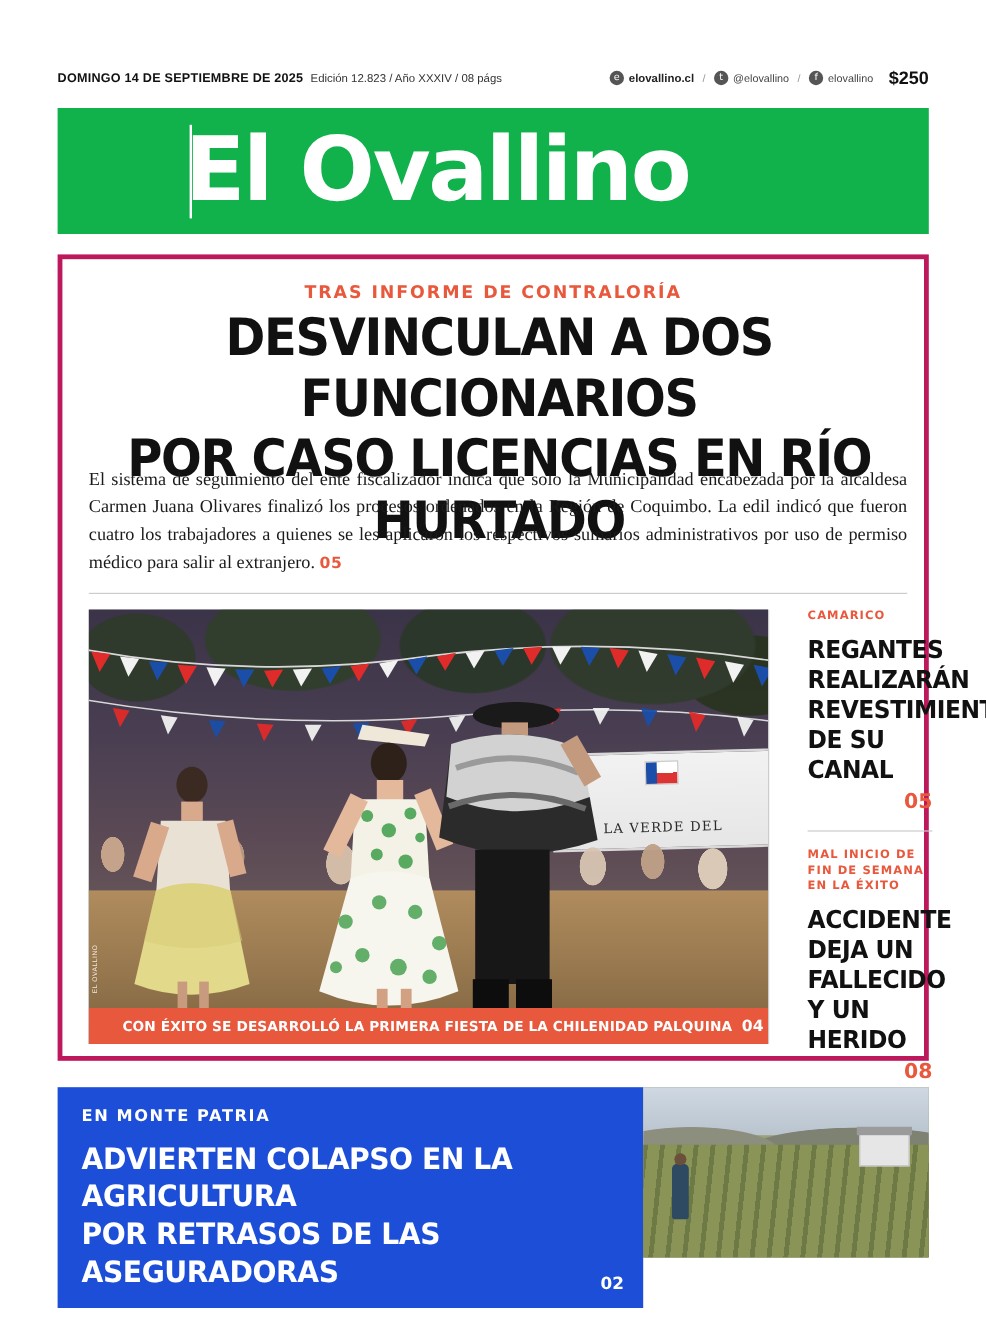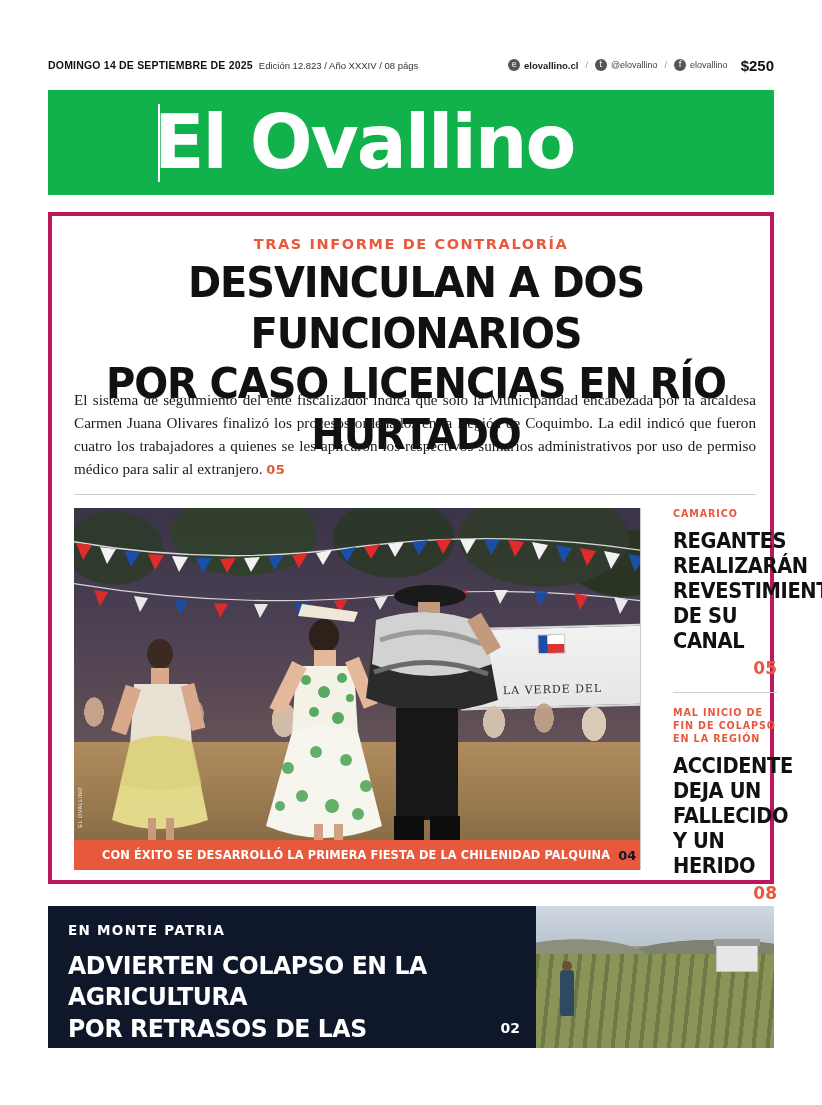--- a/index.html
+++ b/index.html
@@ -228,21 +228,21 @@
   }
   .photo-caption-text {
     color: #ffffff;
     font-family: "DejaVu Sans", sans-serif;
     font-weight: bold;
     font-size: 11.4px;
     letter-spacing: 0.1px;
     white-space: nowrap;
   }
   .photo-caption-num {
-    color: #0f172a;
+    color: #ffffff;
     font-family: "DejaVu Sans", sans-serif;
     font-weight: bold;
     font-size: 13px;
   }
 
   
   .sky {
     position: absolute; inset: 0;
     background: linear-gradient(180deg, #3b3348 0%, #4a3f52 30%, #5d4b55 55%, #6b5a5c 75%, #7a6a63 100%);
   }
@@ -360,22 +360,22 @@
   .bottom-box {
     position: absolute;
     left: 48px;
     top: 906px;
     width: 726px;
     height: 142px;
   }
   .bottom-purple {
     position: absolute;
     left: 0; top: 0;
-    width: 488px; height: 142px;
-    background: #0f172a;
+    width: 488px; height: 184px;
+    background: #1d4ed8;
   }
   .bottom-kicker {
     position: absolute;
     left: 20px; top: 16px;
     color: #ffffff;
     font-family: "DejaVu Sans", sans-serif;
     font-weight: bold;
     font-size: 13.5px;
     letter-spacing: 1.3px;
   }
@@ -627,21 +627,21 @@
 
     <div class="rail-vline"></div>
     <div class="rail">
       <div>
         <div class="rail-kicker">CAMARICO</div>
         <div class="rail-head">REGANTES REALIZARÁN REVESTIMIENTO DE SU CANAL</div>
         <div class="rail-page">05</div>
       </div>
       <div class="rail-rule"></div>
       <div>
-        <div class="rail-kicker">MAL INICIO DE FIN DE COLAPSO EN LA REGIÓN</div>
+        <div class="rail-kicker">MAL INICIO DE FIN DE SEMANA EN LA ÉXITO</div>
         <div class="rail-head">ACCIDENTE DEJA UN FALLECIDO Y UN HERIDO</div>
         <div class="rail-page">08</div>
       </div>
     </div>
   </div>
 
   <div class="bottom-box">
     <div class="bottom-purple">
       <div class="bottom-kicker">EN MONTE PATRIA</div>
       <div class="bottom-head">

